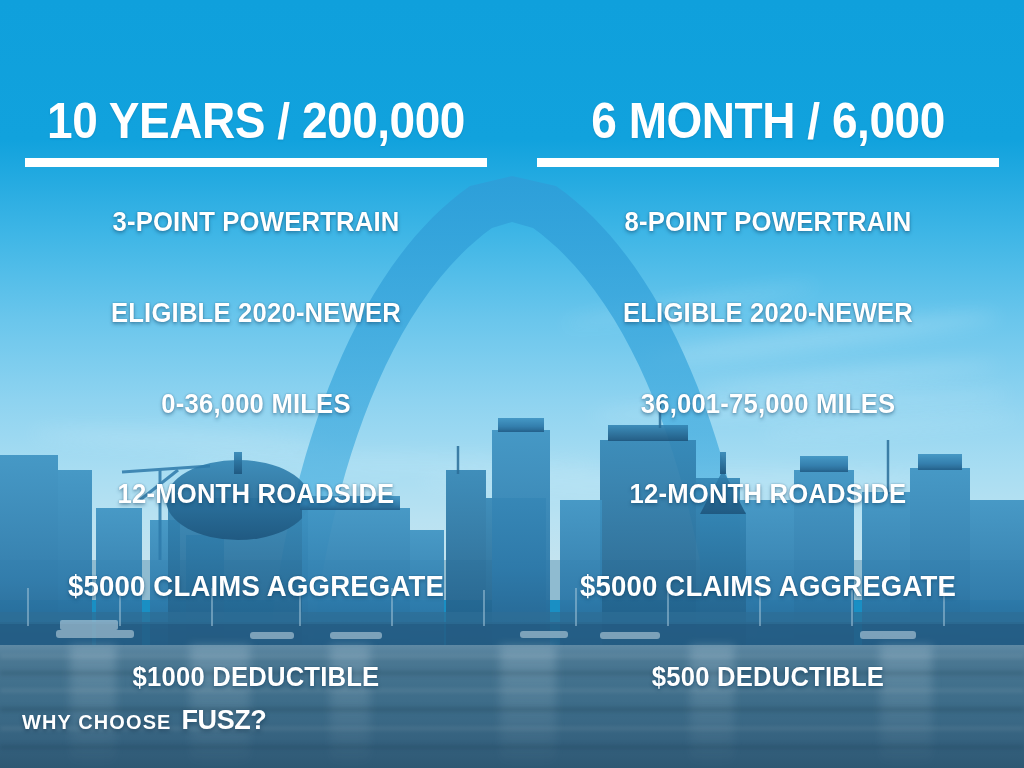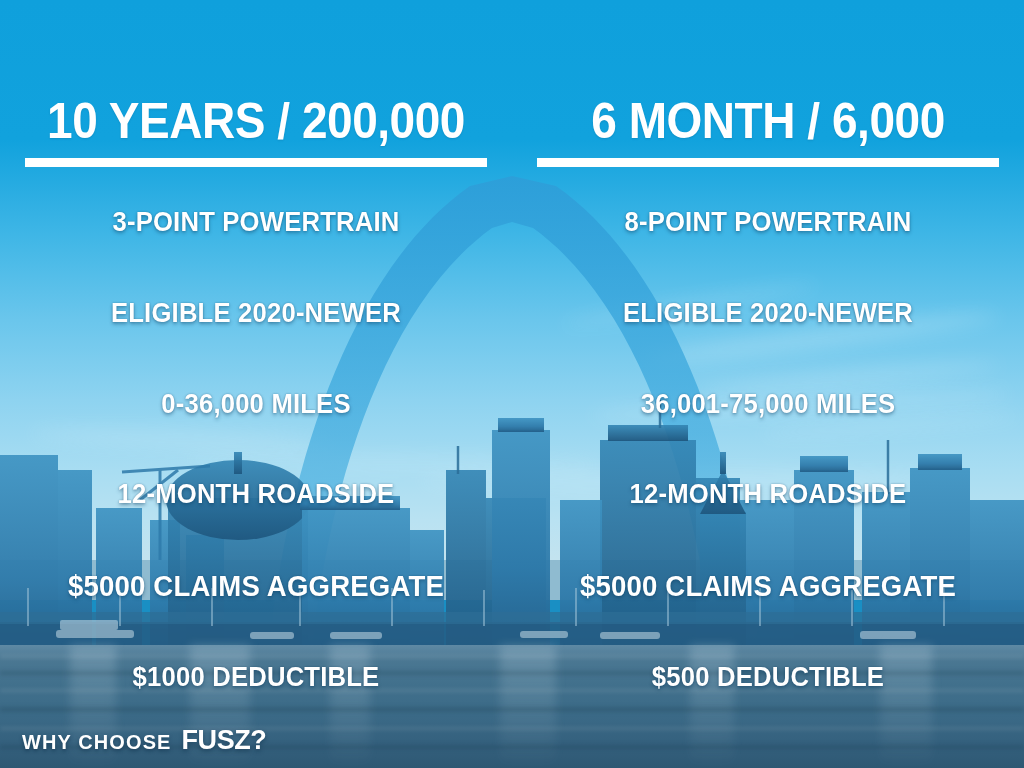--- a/index.html
+++ b/index.html
@@ -133,21 +133,21 @@
   .r0 { margin-top:42px; }
   .r1 { margin-top:64px; }
   .r2 { margin-top:64px; }
   .r3 { margin-top:63px; }
   .r4 { margin-top:64px; }
   .r5 { margin-top:63px; }
 
   
   .brand {
     position:absolute;
-    left:18px; bottom:12px;
+    left:18px; bottom:32px;
     color:#ffffff;
     white-space:nowrap;
     text-shadow:0 2px 4px rgba(8,40,65,0.5);
   }
   .brand .pre {
     font-size:21px;
     font-weight:700;
     letter-spacing:1.2px;
     transform:scaleX(0.95);
     display:inline-block;

